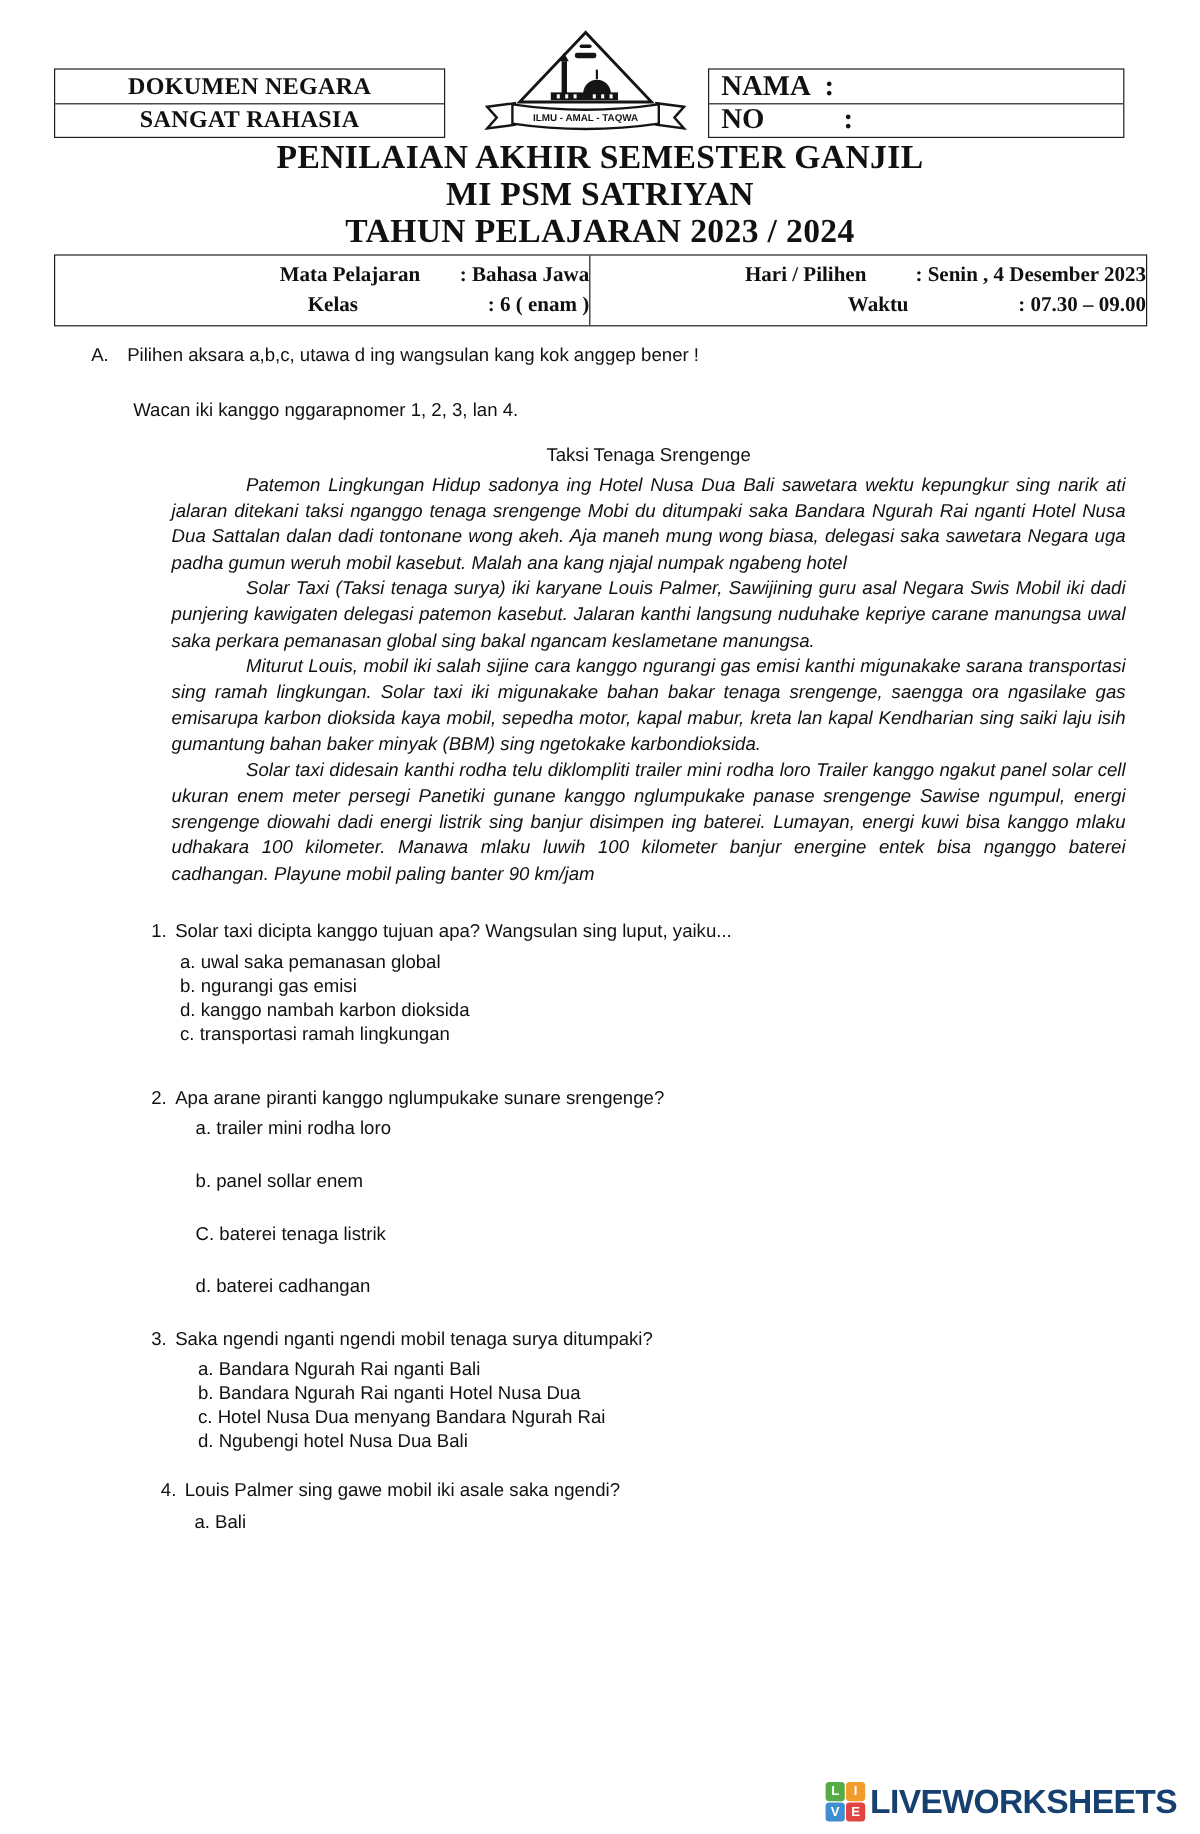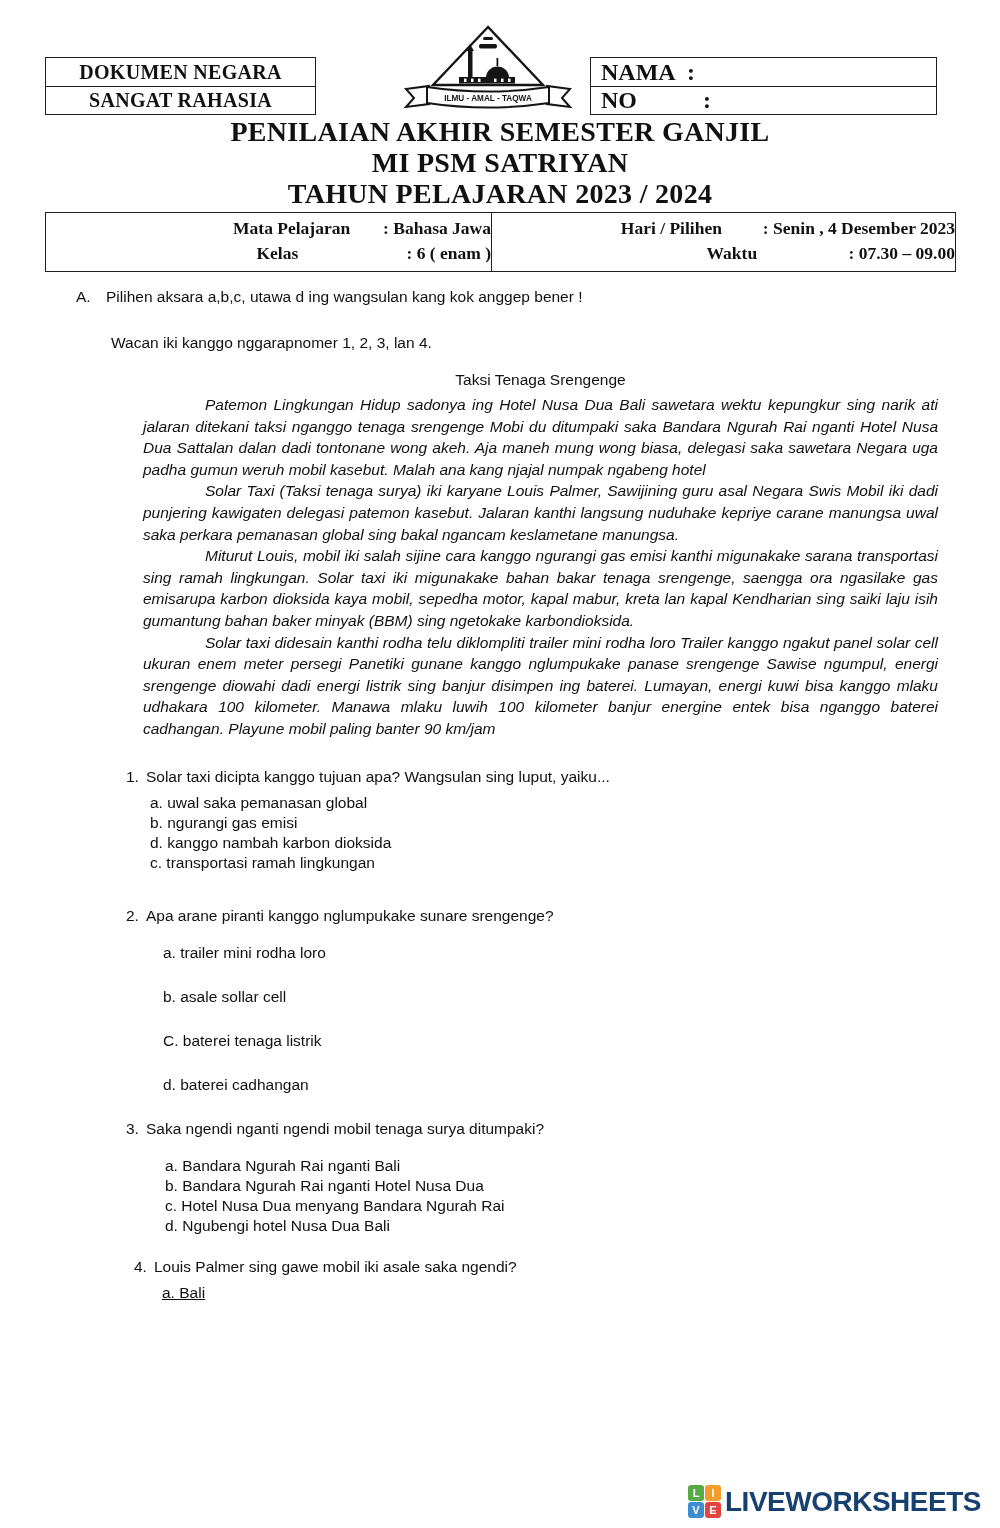--- a/index.html
+++ b/index.html
@@ -5,21 +5,21 @@
   * { margin:0; padding:0; box-sizing:border-box; }
   html,body { background:#ffffff; }
   .page {
     position:relative; width:1000px; height:1528px; margin:0 auto;
     background:#ffffff; color:#111;
     font-family:"Liberation Sans", sans-serif;
     overflow:hidden;
   }
 
   
-  .class-box { position:absolute; left:45px; top:57px; width:271px; border:1.5px solid #1f1f1f; background:#fff; }
+  .class-box { position:absolute; left:45px; top:57px; width:326px; border:1.5px solid #1f1f1f; background:#fff; }
   .class-box .row { height:28px; display:flex; align-items:center; justify-content:center;
     font-family:"Liberation Serif", serif; font-weight:bold; font-size:20px; letter-spacing:.3px; }
   .class-box .row + .row { border-top:1.5px solid #1f1f1f; }
 
   
   .logo-wrap { position:absolute; left:402px; top:24px; width:172px; height:92px; }
 
   
   .name-box { position:absolute; left:590px; top:57px; width:347px; border:1.5px solid #1f1f1f; background:#fff; }
   .name-box .row { height:28px; display:flex; align-items:center; padding-left:10px;
@@ -51,23 +51,23 @@
     font-size:15.5px; font-style:italic; text-align:justify; line-height:21.6px; }
   .passage p { text-indent:62px; }
 
   
   .questions { position:absolute; left:126px; top:767px; width:830px; font-size:15.5px; line-height:20px; }
   .q-text { display:flex; }
   .q-num { padding-right:7px; }
   #q1 .opt { padding-left:24px; }
   #q2 .opt { padding-left:37px; }
   #q3 .opt { padding-left:39px; }
-  #q4 .opt { padding-left:28px;text-decoration:underline; }
+  #q4 .opt { padding-left:28px; }
   .mt6  { margin-top:6px; }
-  .mt5  { margin-top:17px; }
+  .mt5  { margin-top:5px; }
   .mt34 { }
   .mt24 { margin-top:24px; }
   .mt25 { }
   #q2 { margin-top:33px; }
   #q3 { margin-top:24px; }
   #q4 { margin-top:21px; padding-left:8px; }
 
   
   .footer { position:absolute; left:688px; top:1485px; display:flex; align-items:center; }
   .lw-icon { width:33px; height:33px; display:grid; grid-template-columns:16px 16px; grid-template-rows:16px 16px; gap:1px; margin-right:4px; }
@@ -181,21 +181,21 @@
       <div class="opt mt34">d. kanggo nambah karbon dioksida</div>
       <div class="opt mt34">c. transportasi ramah lingkungan</div>
     </div>
 
     <div id="q2">
       <div class="q-text">
         <span class="q-num">2.</span>
         <span>Apa arane piranti kanggo nglumpukake sunare srengenge?</span>
       </div>
       <div class="opt mt5">a. trailer mini rodha loro</div>
-      <div class="opt mt24">b. asale sollar cell</div>
+      <div class="opt mt24">b. panel sollar enem</div>
       <div class="opt mt24">C. baterei tenaga listrik</div>
       <div class="opt mt24">d. baterei cadhangan</div>
     </div>
 
     <div id="q3">
       <div class="q-text">
         <span class="q-num">3.</span>
         <span>Saka ngendi nganti ngendi mobil tenaga surya ditumpaki?</span>
       </div>
       <div class="opt mt5">a. Bandara Ngurah Rai nganti Bali</div>

